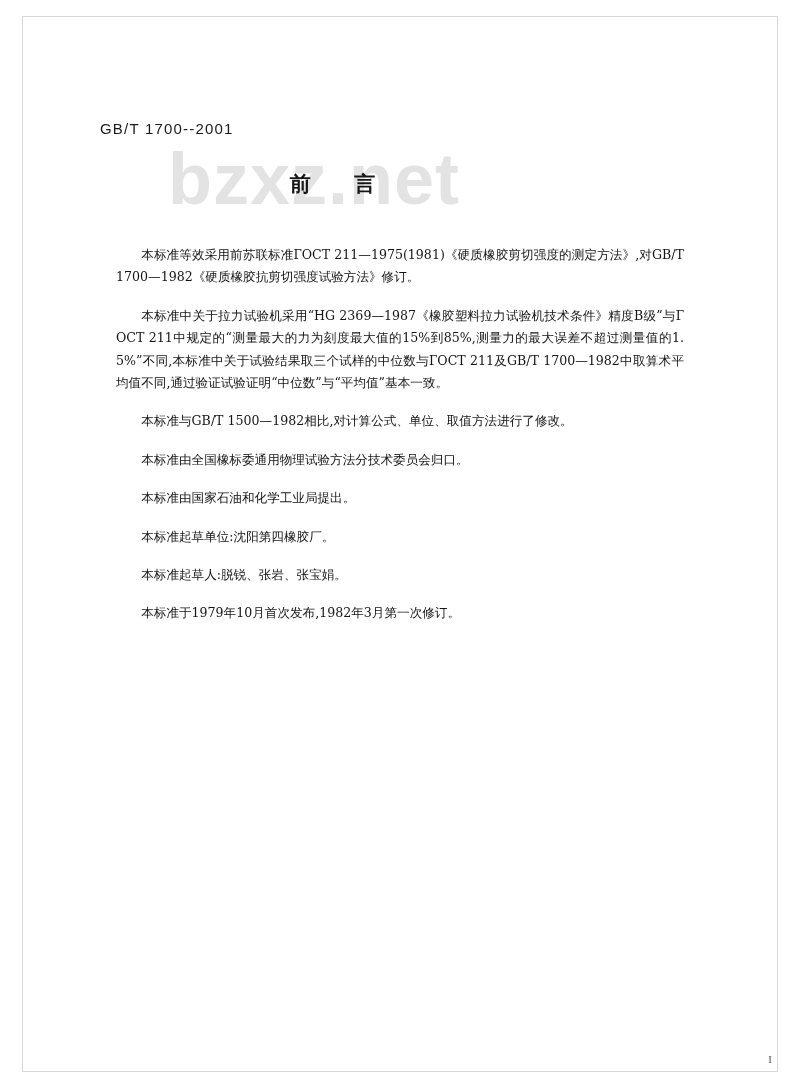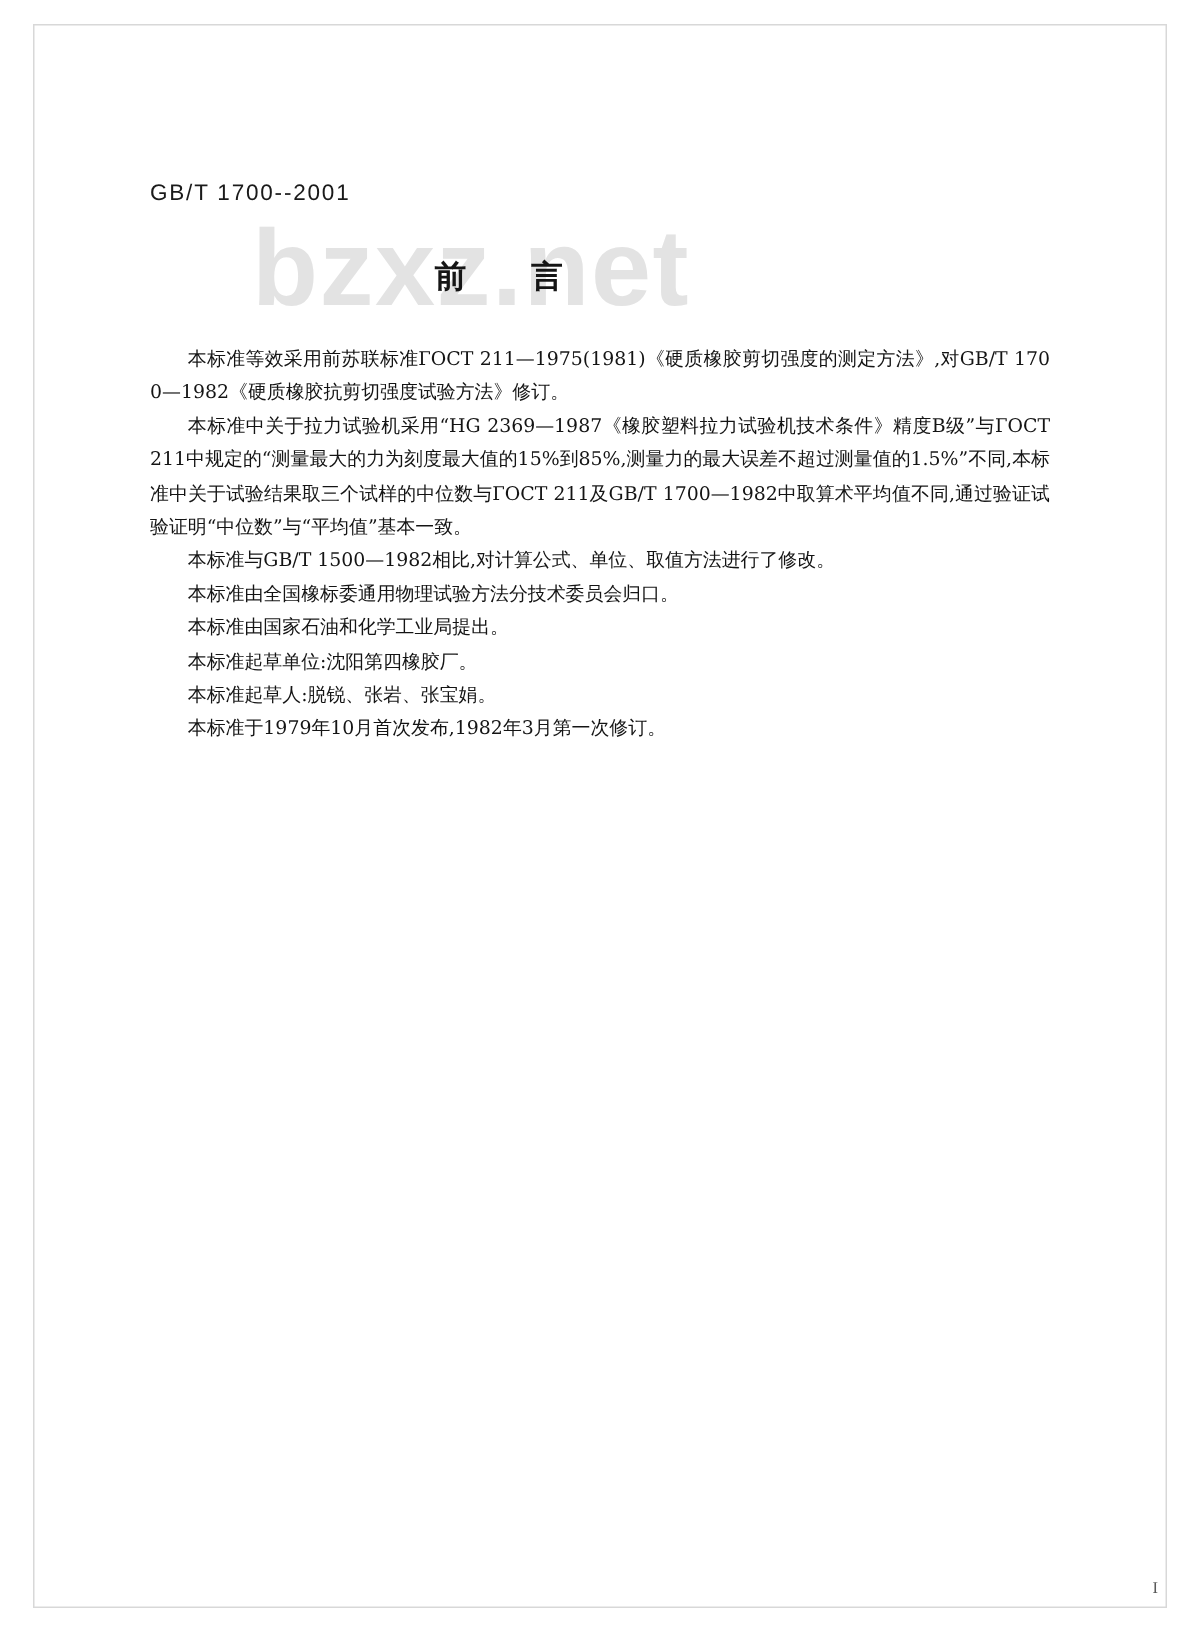--- a/index.html
+++ b/index.html
@@ -66,21 +66,21 @@
     left: 100px;
     top: 228px;
     width: 600px;
     font-family: "DejaVu Serif", serif;
     font-size: 12.6px;
     line-height: 22.4px;
     color: #141414;
     text-align: justify;
   }
   .body-text p {
-    margin: 0;
+    margin: 16px;
     text-indent: 2em;
     word-break: break-all;
   }
   .page-footer-mark {
     position: absolute;
     right: 28px;
     bottom: 26px;
     font-family: "Liberation Serif", serif;
     font-size: 11px;
     color: #5a5a5a;

